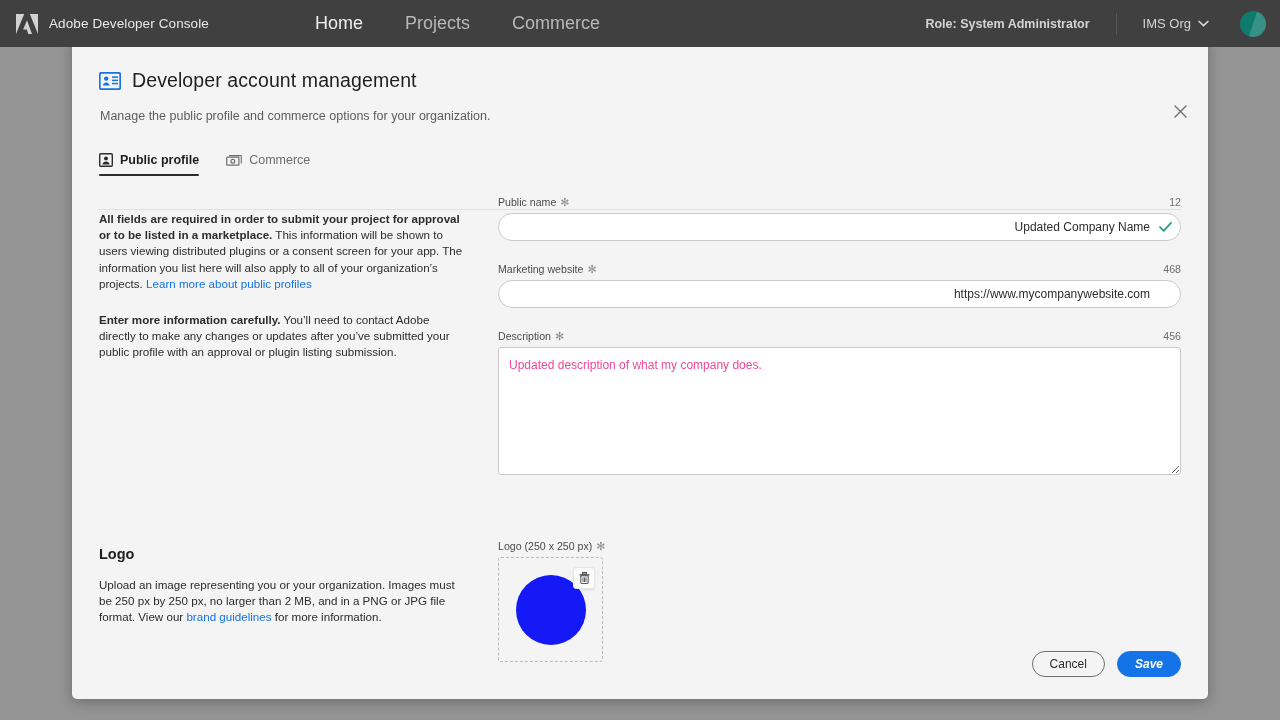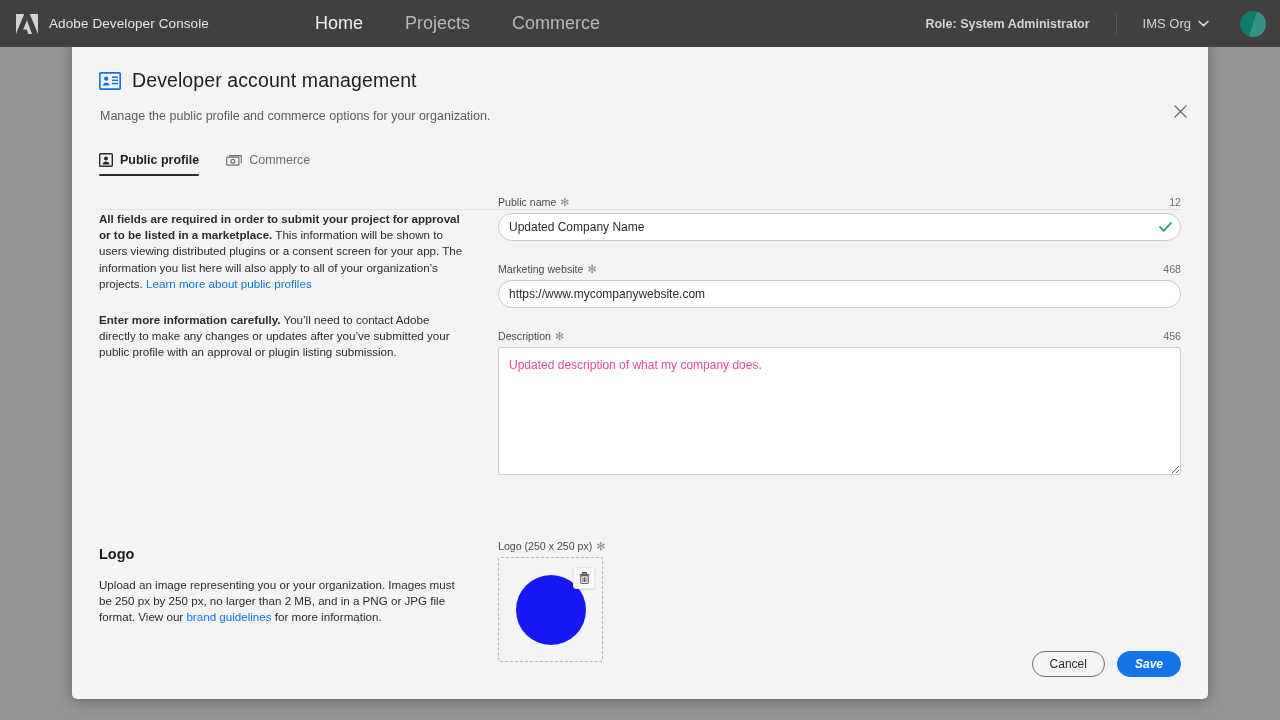--- a/index.html
+++ b/index.html
@@ -101,21 +101,21 @@
     display: flex; align-items: baseline; justify-content: space-between;
     margin-bottom: 5px;
   }
   .field-label { font-size: 10.6px; color: #4b4b4b; display: flex; align-items: center; gap: 4px; }
   .req { color: #8e8e8e; font-size: 11px; line-height: 1; }
   .counter { font-size: 10.6px; color: #6e6e6e; }
   .input-wrap { position: relative; }
   .text-input {
     width: 100%; height: 28px; border: 1px solid #cacaca; border-radius: 14px;
     background: #ffffff; color: #2c2c2c; font-size: 12px;
-    padding: 0 30px 0 10px; font-family: "Liberation Sans", sans-serif; outline: none;
+    padding: 0 30px 0 10px; font-family: "Liberation Sans", sans-serif; outline: none; text-align: right;
   }
   .check-ok {
     position: absolute; right: 9px; top: 50%; transform: translateY(-50%);
     pointer-events: none;
   }
   .text-area {
     width: 100%; height: 128px; border: 1px solid #cacaca; border-radius: 3px;
     background: #ffffff; color: #ec4899; font-size: 12px;
     padding: 9px 10px; font-family: "Liberation Sans", sans-serif;
     outline: none; resize: vertical; line-height: 16px;

